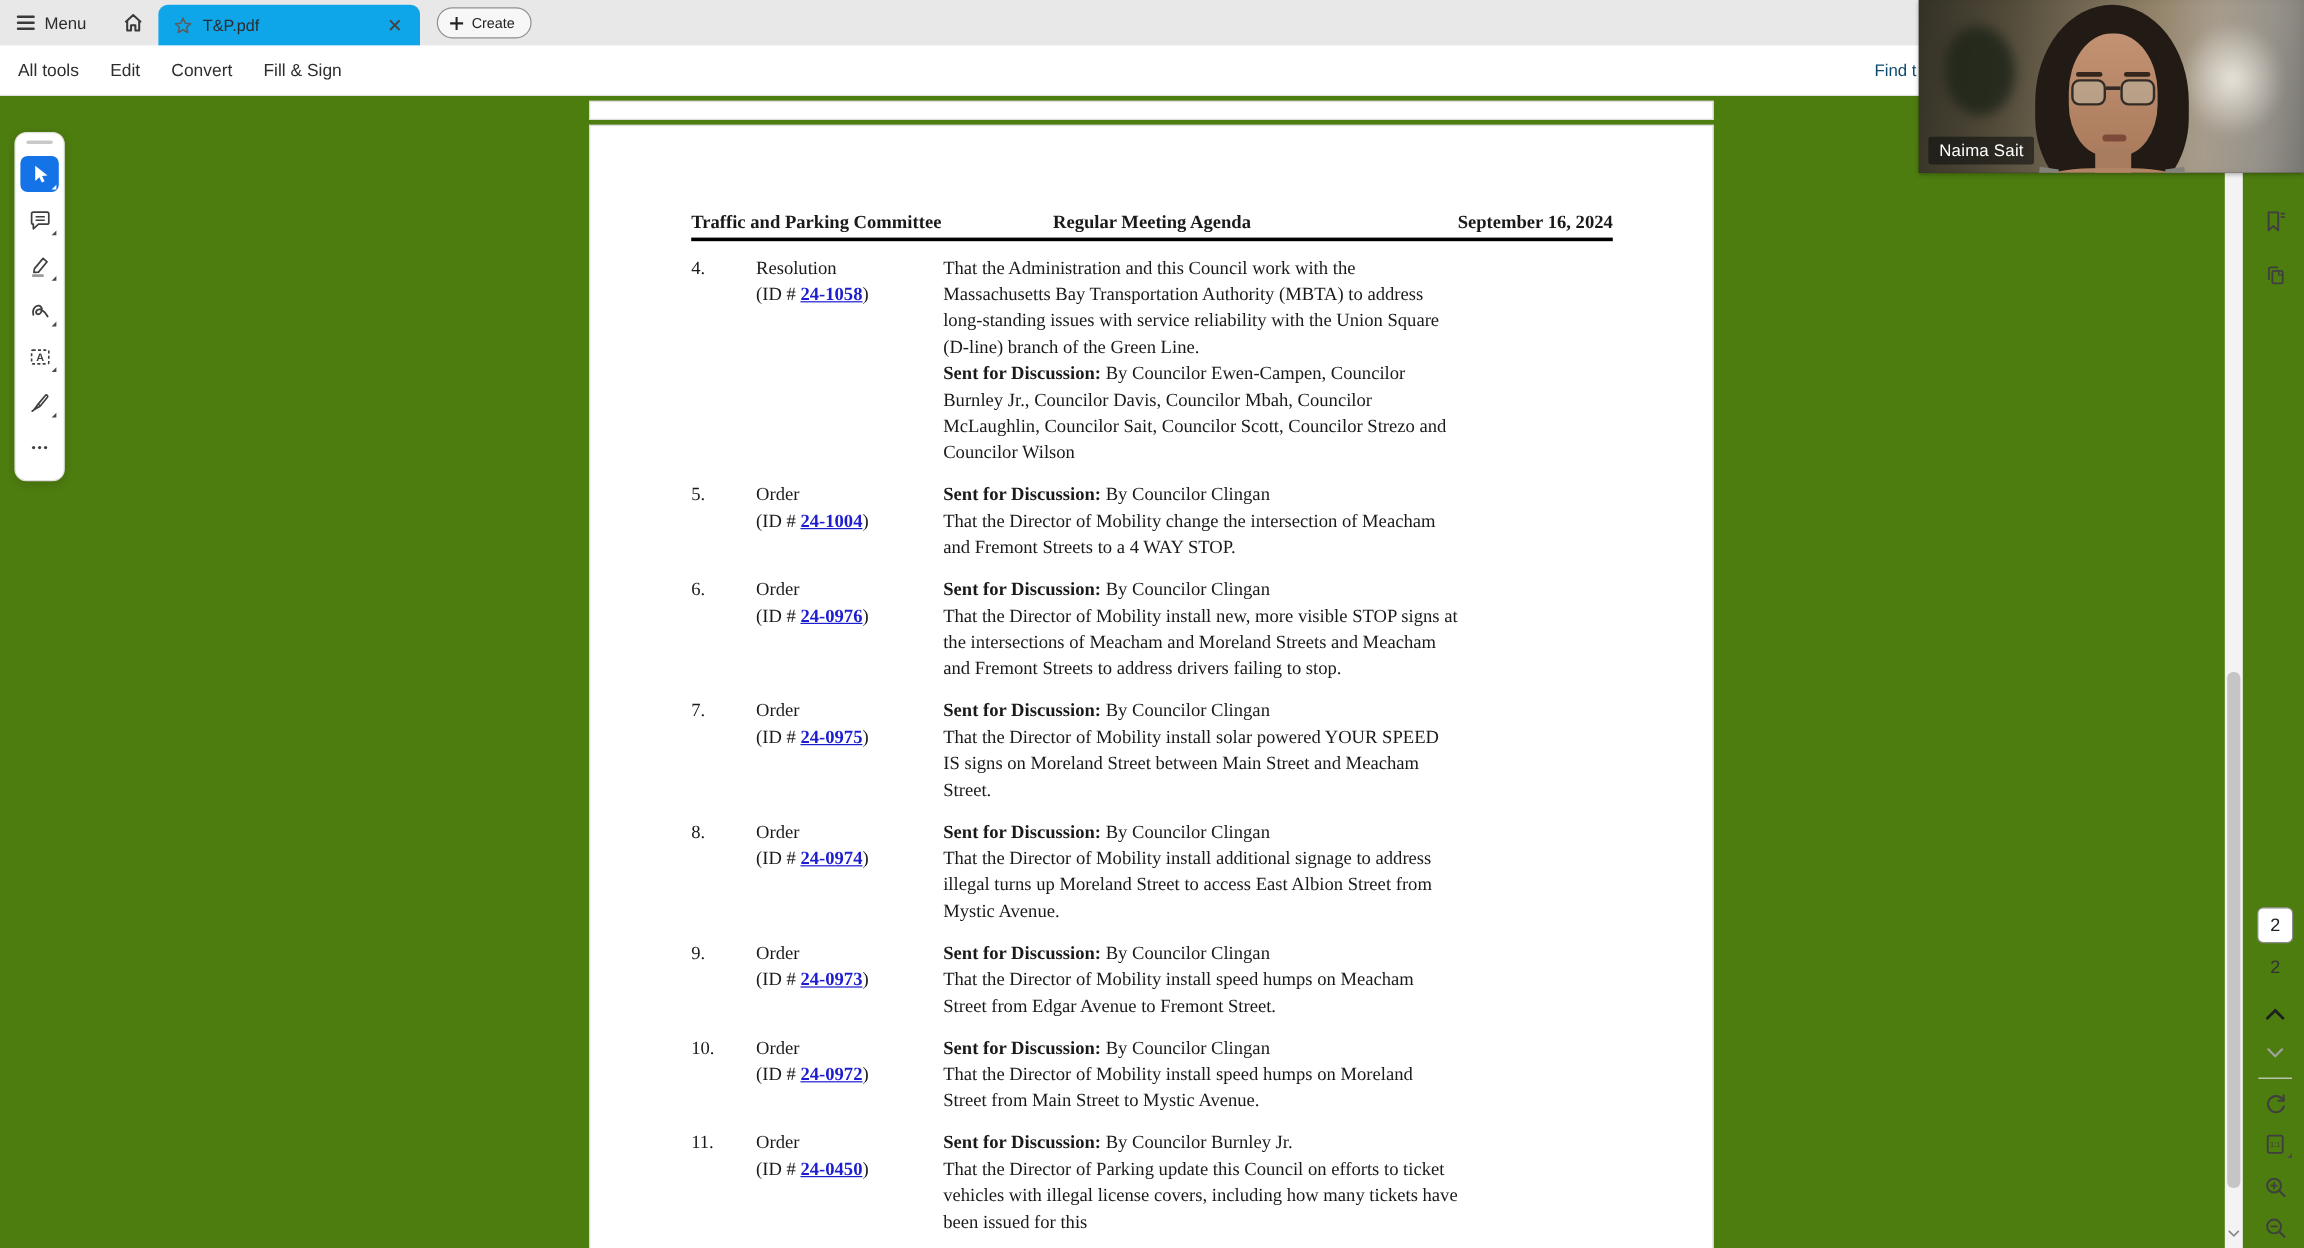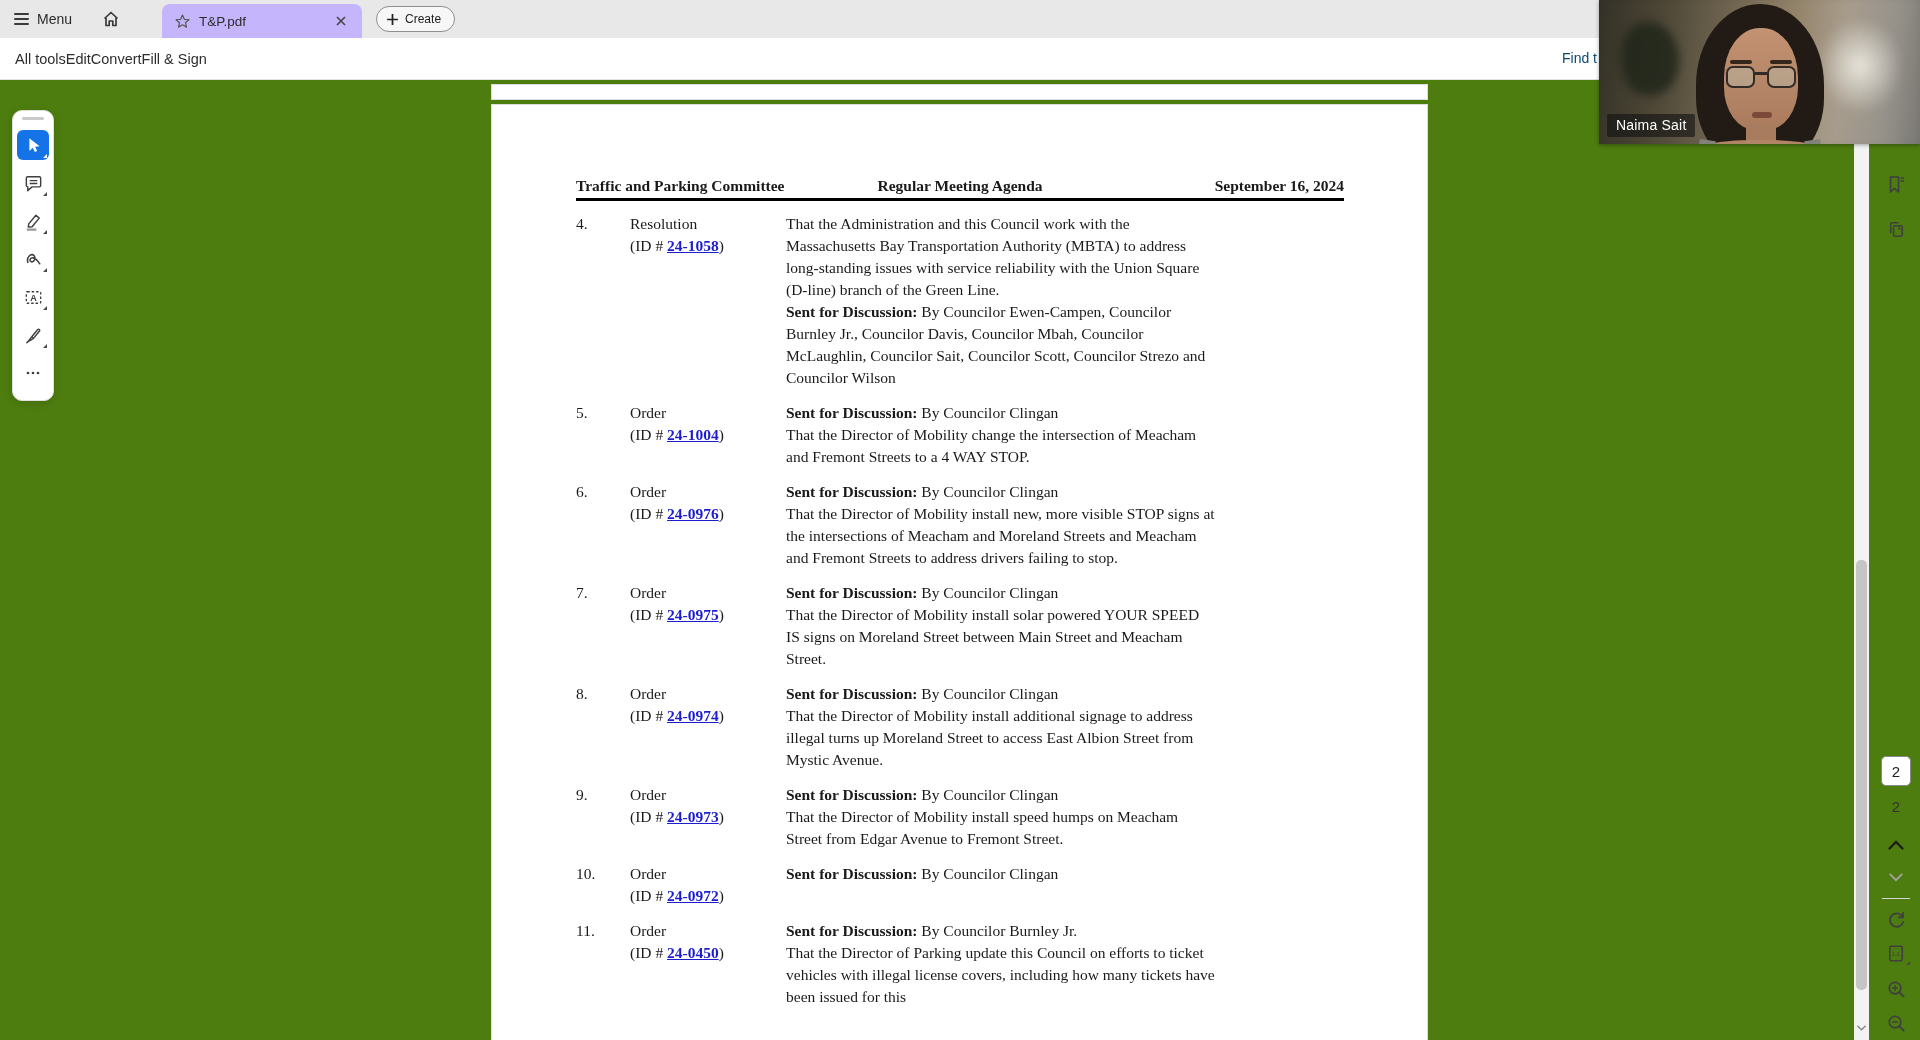--- a/index.html
+++ b/index.html
@@ -4,28 +4,28 @@
 <style>
   * { margin:0; padding:0; box-sizing:border-box; }
   html,body { width:1920px; height:1040px; overflow:hidden; font-family:"Liberation Sans",sans-serif; background:#fafafa; position:relative; }
 
   
   .tabbar { position:absolute; left:0; top:0; width:1920px; height:38px; background:#e8e8e8; display:flex; align-items:center; z-index:20; }
   .menu-btn { display:flex; align-items:center; gap:8px; padding:0 12px 0 14px; height:38px; cursor:pointer; color:#2c2c2c; font-size:14px; }
   .hamburger { display:flex; flex-direction:column; gap:3px; }
   .hamburger span { width:15px; height:2px; background:#3a3a3a; border-radius:1px; }
   .home-btn { width:38px; height:38px; display:flex; align-items:center; justify-content:center; margin-left:8px; cursor:pointer; }
-  .doc-tab { margin-left:32px; height:34px; margin-top:4px; width:200px; background:#c4b5fd; border-radius:8px 8px 0 0; display:flex; align-items:center; padding:0 10px 0 12px; }
+  .doc-tab { margin-left:2px; height:34px; margin-top:4px; width:218px; background:#0ea5e9; border-radius:8px 8px 0 0; display:flex; align-items:center; padding:0 10px 0 12px; }
   .doc-tab .title { font-size:13.5px; color:#2c2c2c; margin-left:8px; flex:1; }
   .tab-close { width:22px; height:22px; display:flex; align-items:center; justify-content:center; cursor:pointer; border-radius:4px; }
   .create-btn { margin-left:14px; height:26px; padding:0 13px 0 9px; border:1px solid #8f8f8f; border-radius:13px; background:#f7f7f7; display:flex; align-items:center; gap:6px; font-size:12px; color:#222; cursor:pointer; }
 
   
   .toolbar { position:absolute; left:0; top:38px; width:1920px; height:42px; background:#ffffff; border-bottom:1px solid #e2e2e2; display:flex; align-items:center; z-index:20; }
-  .tb-item { font-size:14.5px; color:#2d2d2d; cursor:pointer; }
+  .tb-item { font-size:14.5px; color:#2d2d2d; margin-left:26px; cursor:pointer; }
   .tb-item:first-child { margin-left:15px; }
   .find-text { position:absolute; left:1562px; top:12px; font-size:14px; color:#0c4a6e; white-space:nowrap; cursor:pointer; }
 
   
   .viewer { position:absolute; left:0; top:80px; width:1920px; height:960px; background:#4d7c0f; }
   .page1-sliver { position:absolute; left:491px; top:4px; width:937px; height:16px; background:#fff; border:1px solid #dcdcdc; }
   .page { position:absolute; left:491px; top:24px; width:937px; height:940px; background:#fff; border:1px solid #dcdcdc; border-bottom:none; overflow:hidden; font-family:"Liberation Serif",serif; color:#1a1a1a; }
   .agenda { position:absolute; left:84px; top:70px; width:768px; font-size:15.5px; line-height:22px; }
   .agenda-head { display:grid; grid-template-columns:1fr auto 1fr; font-weight:bold; }
   .agenda-head .h-date { text-align:right; }
@@ -207,20 +207,21 @@
       </div>
 
       <div class="item">
         <div>10.</div>
         <div>
           <div>Order</div>
           <div><span class="pre">(ID # </span><a class="doc-link">24-0972</a><span>)</span></div>
         </div>
         <div>
           <div><b class="sfd">Sent for Discussion:</b> <span>By Councilor Clingan</span></div>
+          <div>That the Director of Mobility install speed humps on Moreland Street from Main Street to Mystic Avenue.</div>
         </div>
       </div>
 
       <div class="item">
         <div>11.</div>
         <div>
           <div>Order</div>
           <div><span class="pre">(ID # </span><a class="doc-link">24-0450</a><span>)</span></div>
         </div>
         <div>

